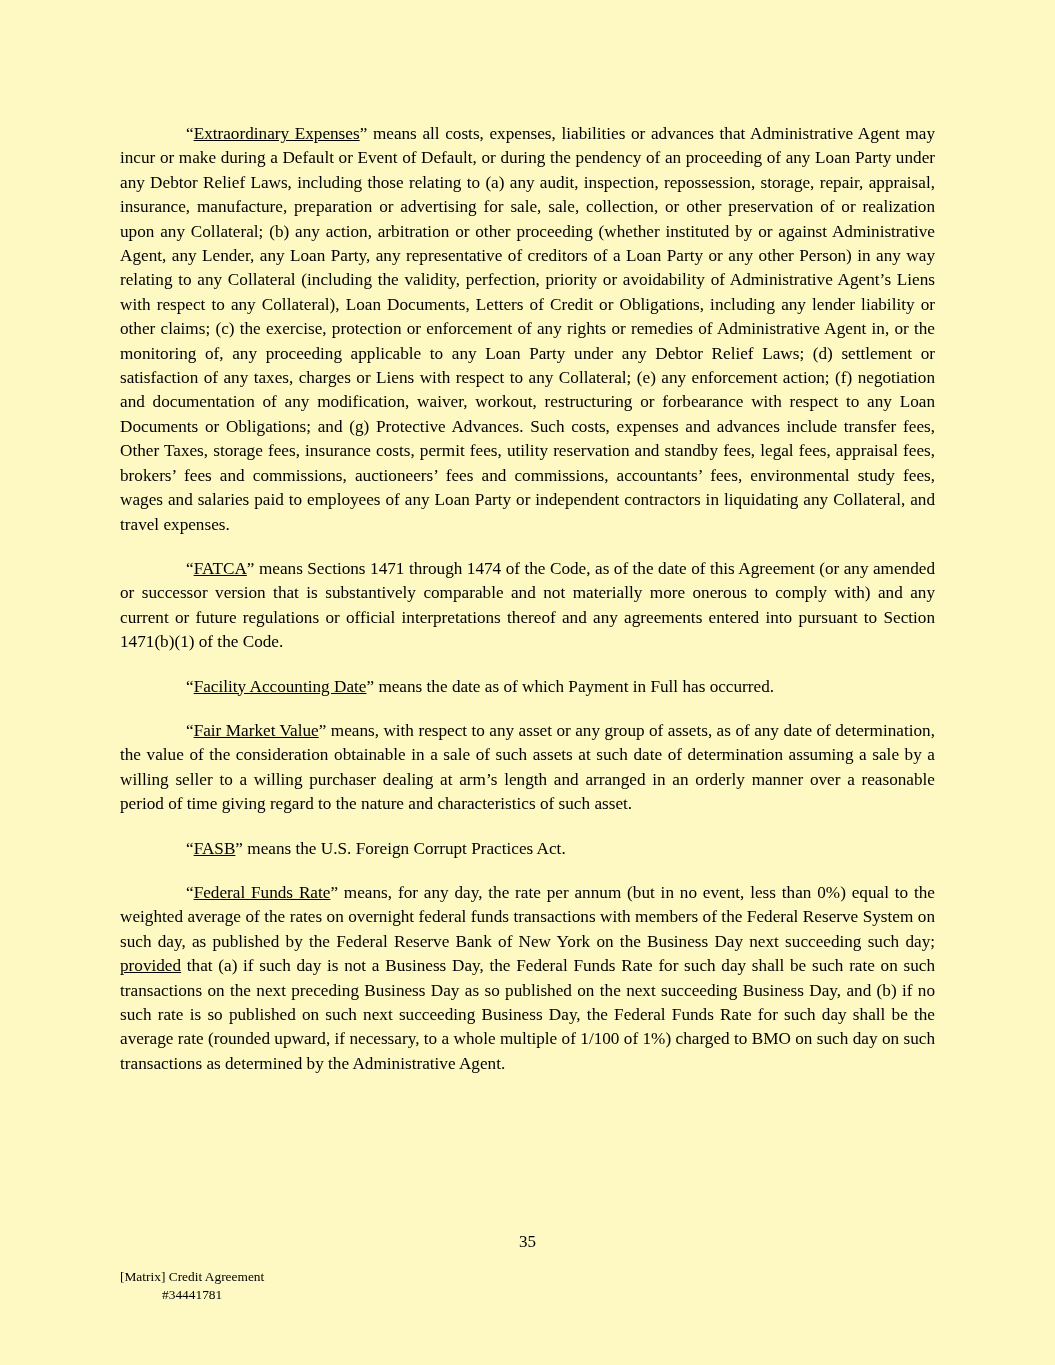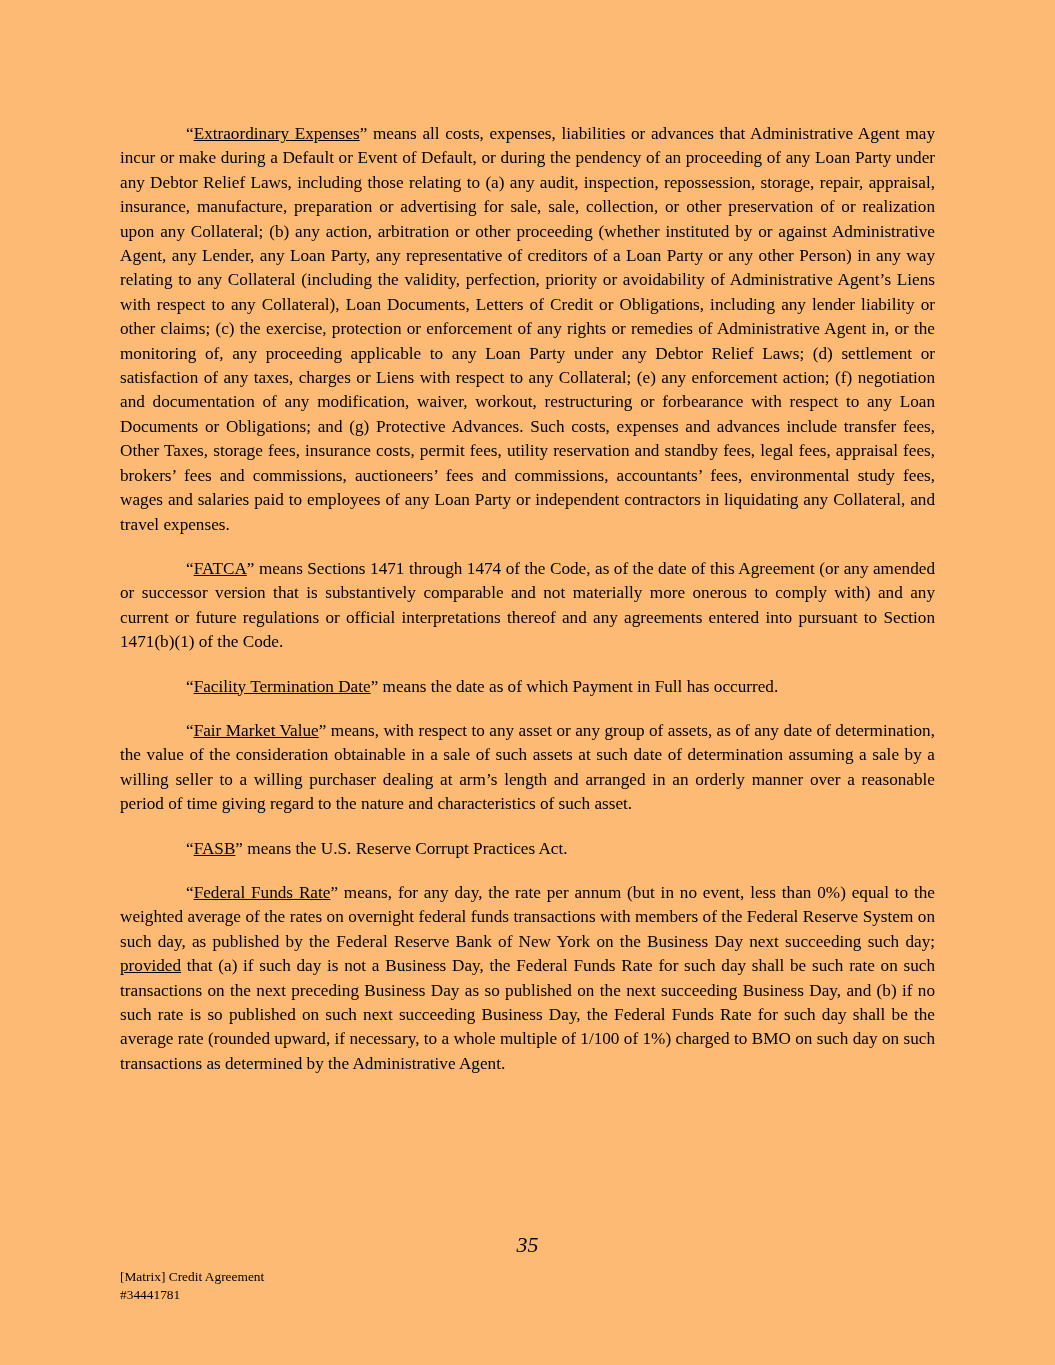--- a/index.html
+++ b/index.html
@@ -4,21 +4,21 @@
 <style>
   html, body {
     margin: 0;
     padding: 0;
     background: #ffffff;
   }
   .page {
     position: relative;
     width: 1055px;
     height: 1365px;
-    background: #fdba74;
+    background: #fef9c3;
     font-family: "Liberation Serif", serif;
     color: #000000;
     box-sizing: border-box;
   }
   .body-area {
     position: absolute;
     left: 120px;
     top: 122px;
     width: 815px;
   }
@@ -36,53 +36,53 @@
   }
   .u {
     text-decoration: underline;
   }
   .page-number {
     position: absolute;
     left: 0;
     right: 0;
     top: 1232px;
     text-align: center;
-    font-size: 22px;
+    font-size: 17px;
     font-family: "Liberation Serif", serif;
-    font-style: italic;
   }
   .footer {
     position: absolute;
     left: 120px;
     top: 1268px;
     font-size: 13.4px;
     line-height: 17.5px;
     font-family: "Liberation Serif", serif;
+    text-align: center;
   }
   .footer div {
     white-space: nowrap;
   }
 </style>
 </head>
 <body>
 
 <div class="page">
 
   <div class="body-area">
 
     <p class="para"><span>“</span><span class="u">Extraordinary Expenses</span><span>”</span><span> means all costs, expenses, liabilities or advances that Administrative Agent may incur or make during a Default or Event of Default, or during the pendency of an proceeding of any Loan Party under any Debtor Relief Laws, including those relating to (a) any audit, inspection, repossession, storage, repair, appraisal, insurance, manufacture, preparation or advertising for sale, sale, collection, or other preservation of or realization upon any Collateral; (b) any action, arbitration or other proceeding (whether instituted by or against Administrative Agent, any Lender, any Loan Party, any representative of creditors of a Loan Party or any other Person) in any way relating to any Collateral (including the validity, perfection, priority or avoidability of Administrative Agent’s Liens with respect to any Collateral), Loan Documents, Letters of Credit or Obligations, including any lender liability or other claims; (c) the exercise, protection or enforcement of any rights or remedies of Administrative Agent in, or the monitoring of, any proceeding applicable to any Loan Party under any Debtor Relief Laws; (d) settlement or satisfaction of any taxes, charges or Liens with respect to any Collateral; (e) any enforcement action; (f) negotiation and documentation of any modification, waiver, workout, restructuring or forbearance with respect to any Loan Documents or Obligations; and (g) Protective Advances.  Such costs, expenses and advances include transfer fees, Other Taxes, storage fees, insurance costs, permit fees, utility reservation and standby fees, legal fees, appraisal fees, brokers’ fees and commissions, auctioneers’ fees and commissions, accountants’ fees, environmental study fees, wages and salaries paid to employees of any Loan Party or independent contractors in liquidating any Collateral, and travel expenses.</span></p>
 
 
     <p class="para"><span>“</span><span class="u">FATCA</span><span>”</span><span> means Sections 1471 through 1474 of the Code, as of the date of this Agreement (or any amended or successor version that is substantively comparable and not materially more onerous to comply with) and any current or future regulations or official interpretations thereof and any agreements entered into pursuant to Section 1471(b)(1) of the Code.</span></p>
 
-    <p class="para"><span>“</span><span class="u">Facility Termination Date</span><span>”</span><span> means the date as of which Payment in Full has occurred.</span></p>
+    <p class="para"><span>“</span><span class="u">Facility Accounting Date</span><span>”</span><span> means the date as of which Payment in Full has occurred.</span></p>
 
     <p class="para"><span>“</span><span class="u">Fair Market Value</span><span>”</span><span> means, with respect to any asset or any group of assets, as of any date of determination, the value of the consideration obtainable in a sale of such assets at such date of determination assuming a sale by a willing seller to a willing purchaser dealing at arm’s length and arranged in an orderly manner over a reasonable period of time giving regard to the nature and characteristics of such asset.</span></p>
 
-    <p class="para"><span>“</span><span class="u">FASB</span><span>”</span><span> means the U.S. Reserve Corrupt Practices Act.</span></p>
+    <p class="para"><span>“</span><span class="u">FASB</span><span>”</span><span> means the U.S. Foreign Corrupt Practices Act.</span></p>
 
     <p class="para"><span>“</span><span class="u">Federal Funds Rate</span><span>”</span><span> means, for any day, the rate per annum (but in no event, less than 0%) equal to the weighted average of the rates on overnight federal funds transactions with members of the Federal Reserve System on such day, as published by the Federal Reserve Bank of New York on the Business Day next succeeding such day; </span><span class="u">provided</span><span> that (a) if such day is not a Business Day, the Federal Funds Rate for such day shall be such rate on such transactions on the next preceding Business Day as so published on the next succeeding Business Day, and (b) if no such rate is so published on such next succeeding Business Day, the Federal Funds Rate for such day shall be the average rate (rounded upward, if necessary, to a whole multiple of 1/100 of 1%) charged to BMO on such day on such transactions as determined by the Administrative Agent.</span></p>
 
   </div>
 
   <div class="page-number">35</div>
 
   <div class="footer">
     <div>[Matrix] Credit Agreement</div>
     <div>#34441781</div>

